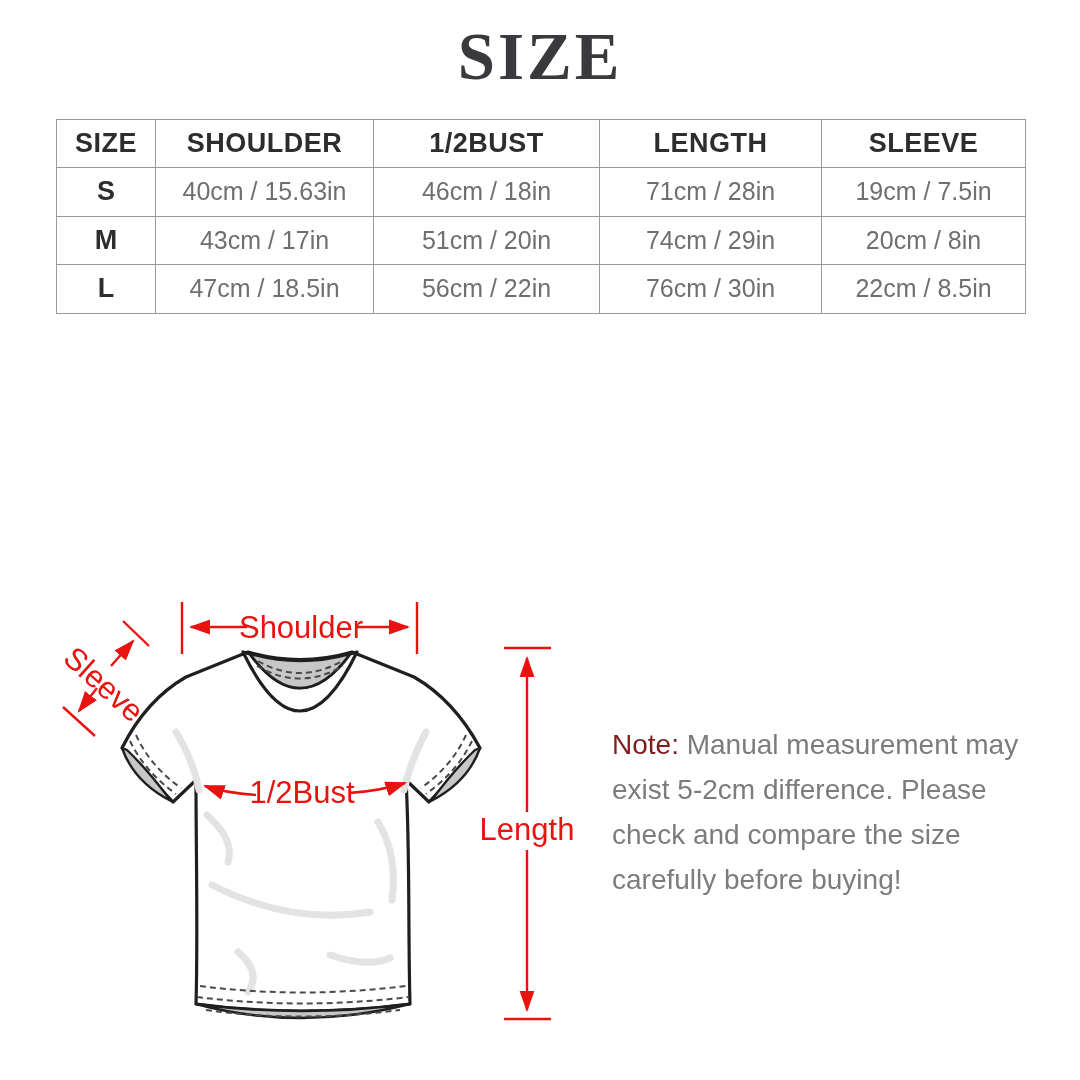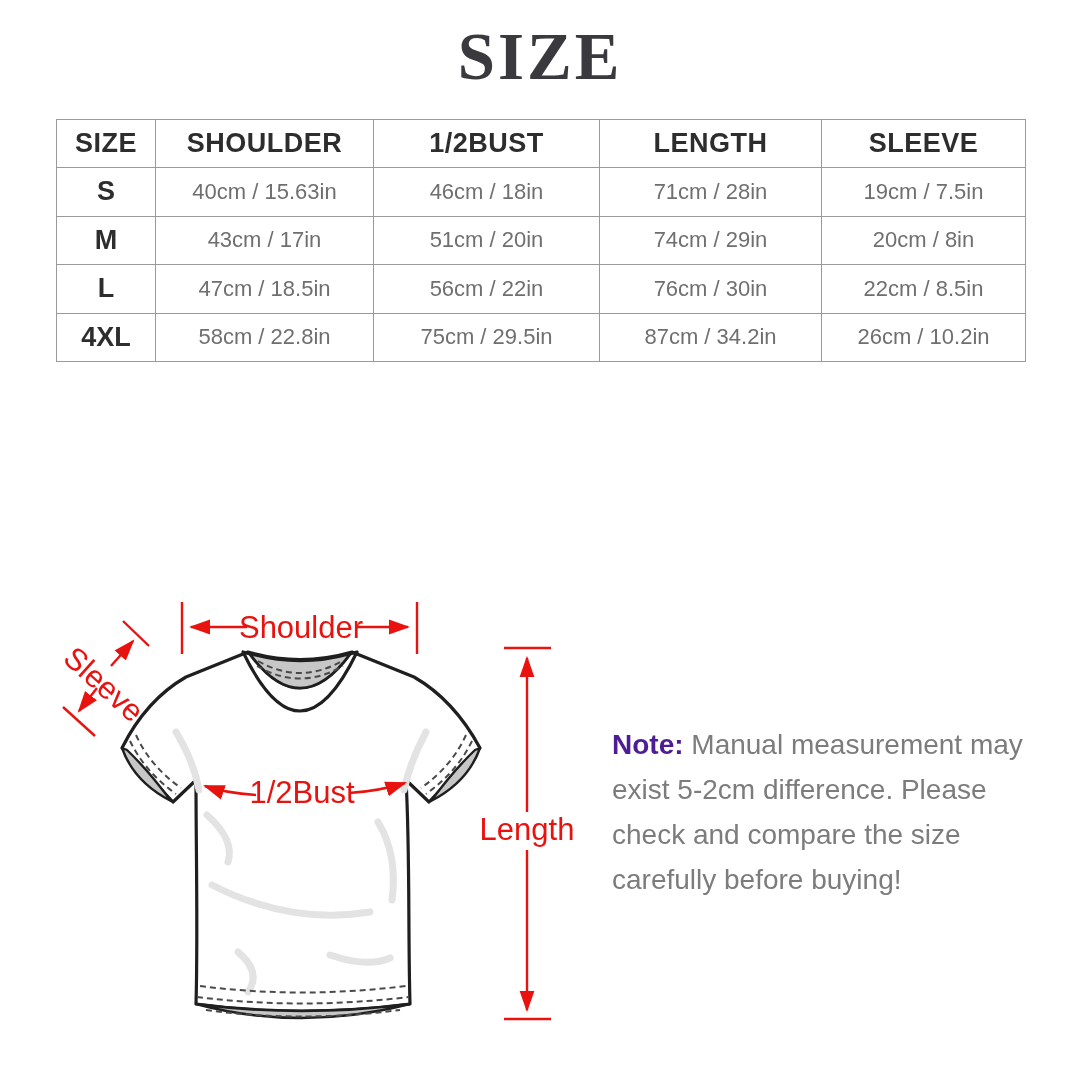--- a/index.html
+++ b/index.html
@@ -17,27 +17,27 @@
     position:absolute;left:56px;top:119px;width:969px;
     border-collapse:collapse;table-layout:fixed;background:#fff;
   }
   .size-table th,.size-table td{
     border:1.5px solid #9a9a9a;text-align:center;vertical-align:middle;
     padding:0;white-space:nowrap;overflow:hidden;
   }
   .size-table thead tr{height:48px;}
   .size-table tbody tr{height:48.5px;}
   .size-table th{font-size:27px;font-weight:bold;color:#2d2d2d;letter-spacing:.5px;}
-  .size-table td{font-size:22px;color:#6f6f6f;font-weight:normal;}
+  .size-table td{font-size:25px;color:#6f6f6f;font-weight:normal;}
   .size-table td:first-child{font-size:27px;font-weight:bold;color:#2d2d2d;}
   .note{
     position:absolute;left:612px;top:722px;width:418px;margin:0;
     font-size:28px;line-height:45px;color:#7c7c7c;
   }
-  .note .note-head{font-weight:bold;color:#4c1d95;}
+  .note .note-head{font-weight:normal;color:#7f1d1d;}
   .diagram{position:absolute;left:50px;top:585px;}
   .shirt-line{fill:#ffffff;stroke:#1f1f1f;stroke-width:3.2;stroke-linejoin:round;}
   .shirt-gray{fill:#c7c7c7;stroke:#1f1f1f;stroke-width:2.4;stroke-linejoin:round;}
   .stitch{fill:none;stroke:#4a4a4a;stroke-width:2;stroke-dasharray:6 4;}
   .wrinkle{fill:none;stroke:#e3e3e3;stroke-width:7;stroke-linecap:round;}
   .mline{stroke:#e8120f;stroke-width:2.4;fill:none;}
   .mlabel{
     fill:#e8120f;font-family:"Liberation Sans",sans-serif;
     font-size:31px;text-anchor:middle;
   }
@@ -80,27 +80,20 @@
           <td>51cm / 20in</td>
           <td>74cm / 29in</td>
           <td>20cm / 8in</td>
         </tr>
         <tr>
           <td>L</td>
           <td>47cm / 18.5in</td>
           <td>56cm / 22in</td>
           <td>76cm / 30in</td>
           <td>22cm / 8.5in</td>
-        </tr>
-        <tr>
-          <td>4XL</td>
-          <td>58cm / 22.8in</td>
-          <td>75cm / 29.5in</td>
-          <td>87cm / 34.2in</td>
-          <td>26cm / 10.2in</td>
         </tr>
       </tbody>
   </table>
 
   <svg class="diagram" width="560" height="475" viewBox="50 585 560 475" xmlns="http://www.w3.org/2000/svg">
     <defs>
       <marker id="ah" viewBox="0 0 10 10" refX="9" refY="5" markerWidth="9" markerHeight="9" orient="auto">
         <path d="M 0 1.5 L 10 5 L 0 8.5 Z" fill="#e8120f"></path>
       </marker>
     </defs>

